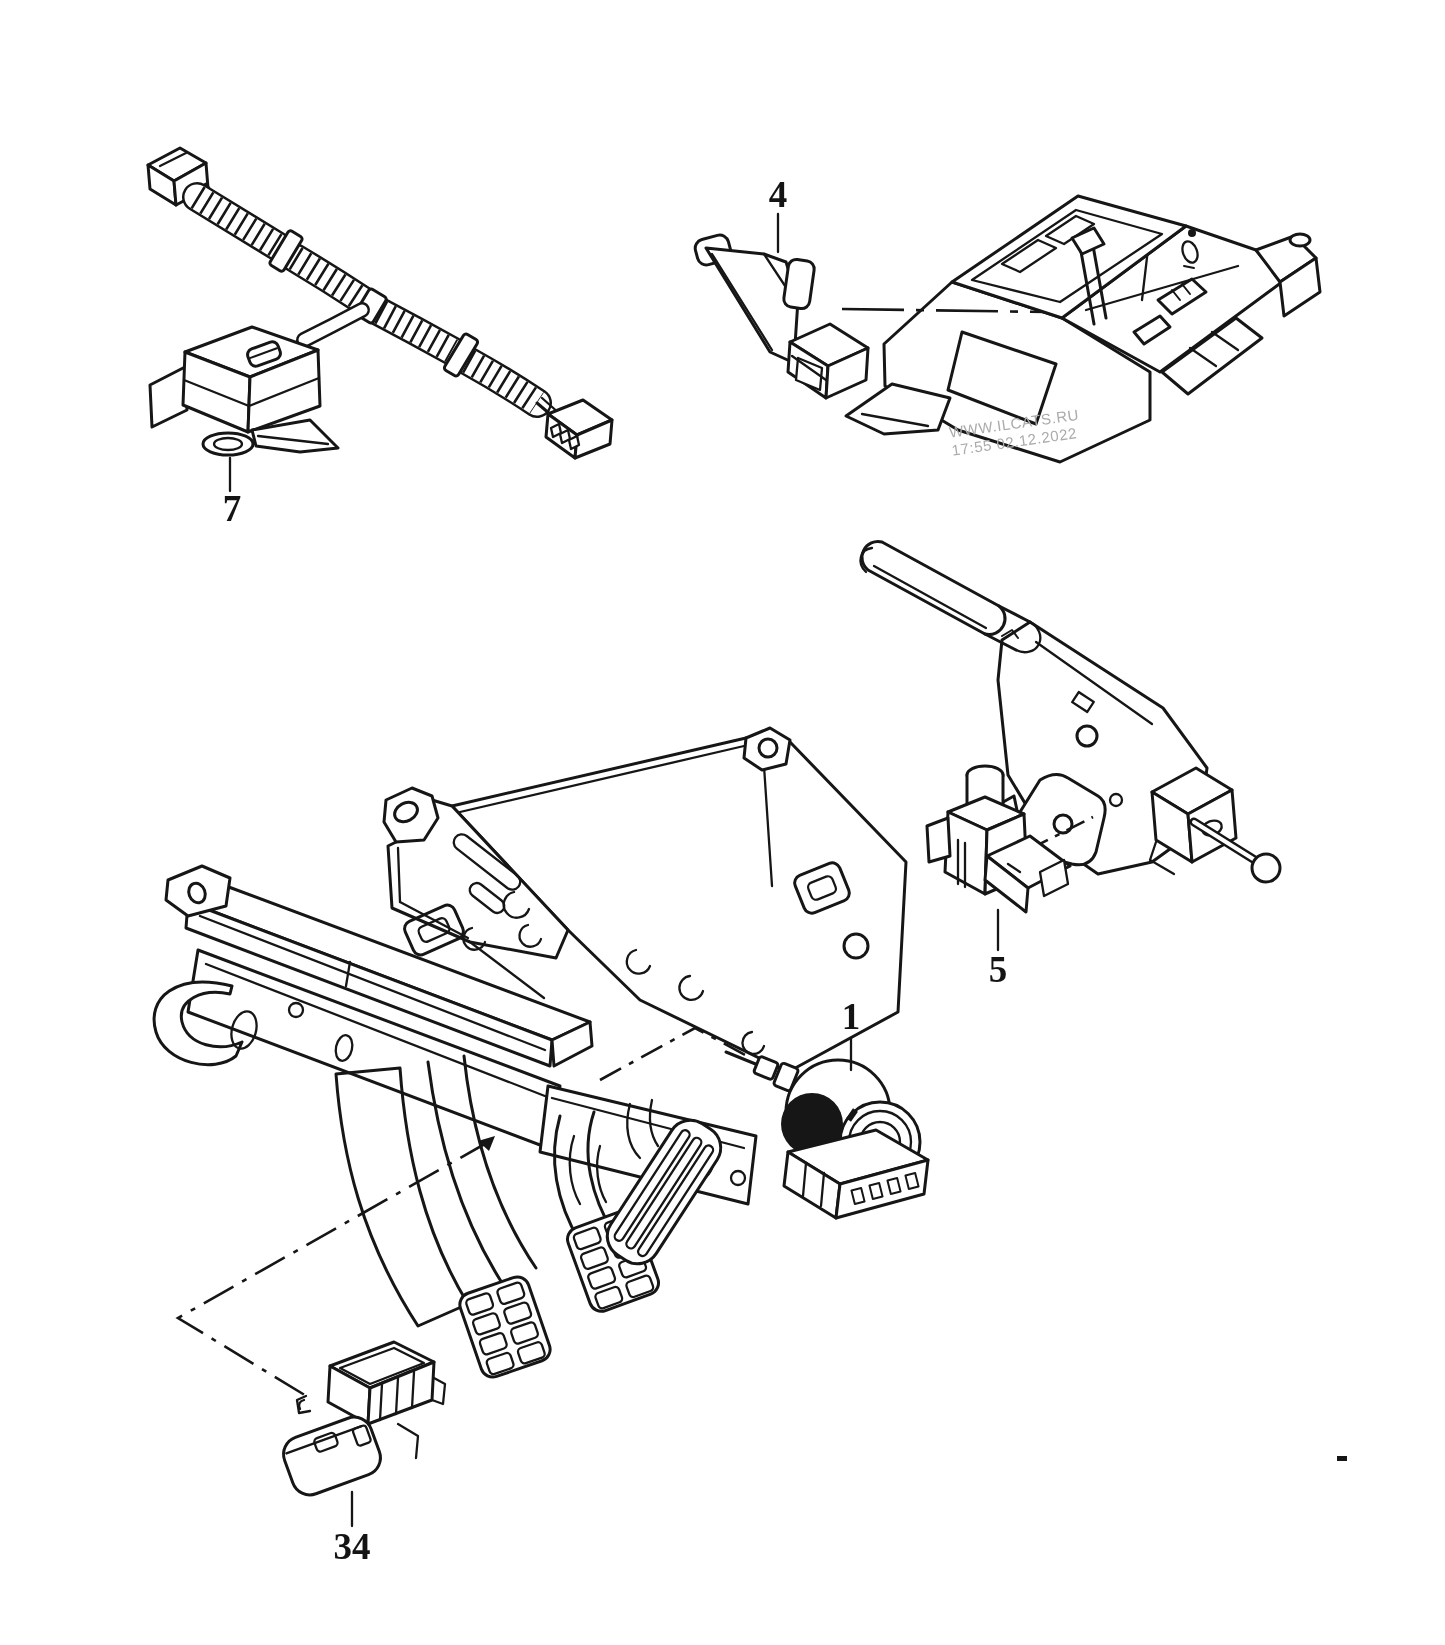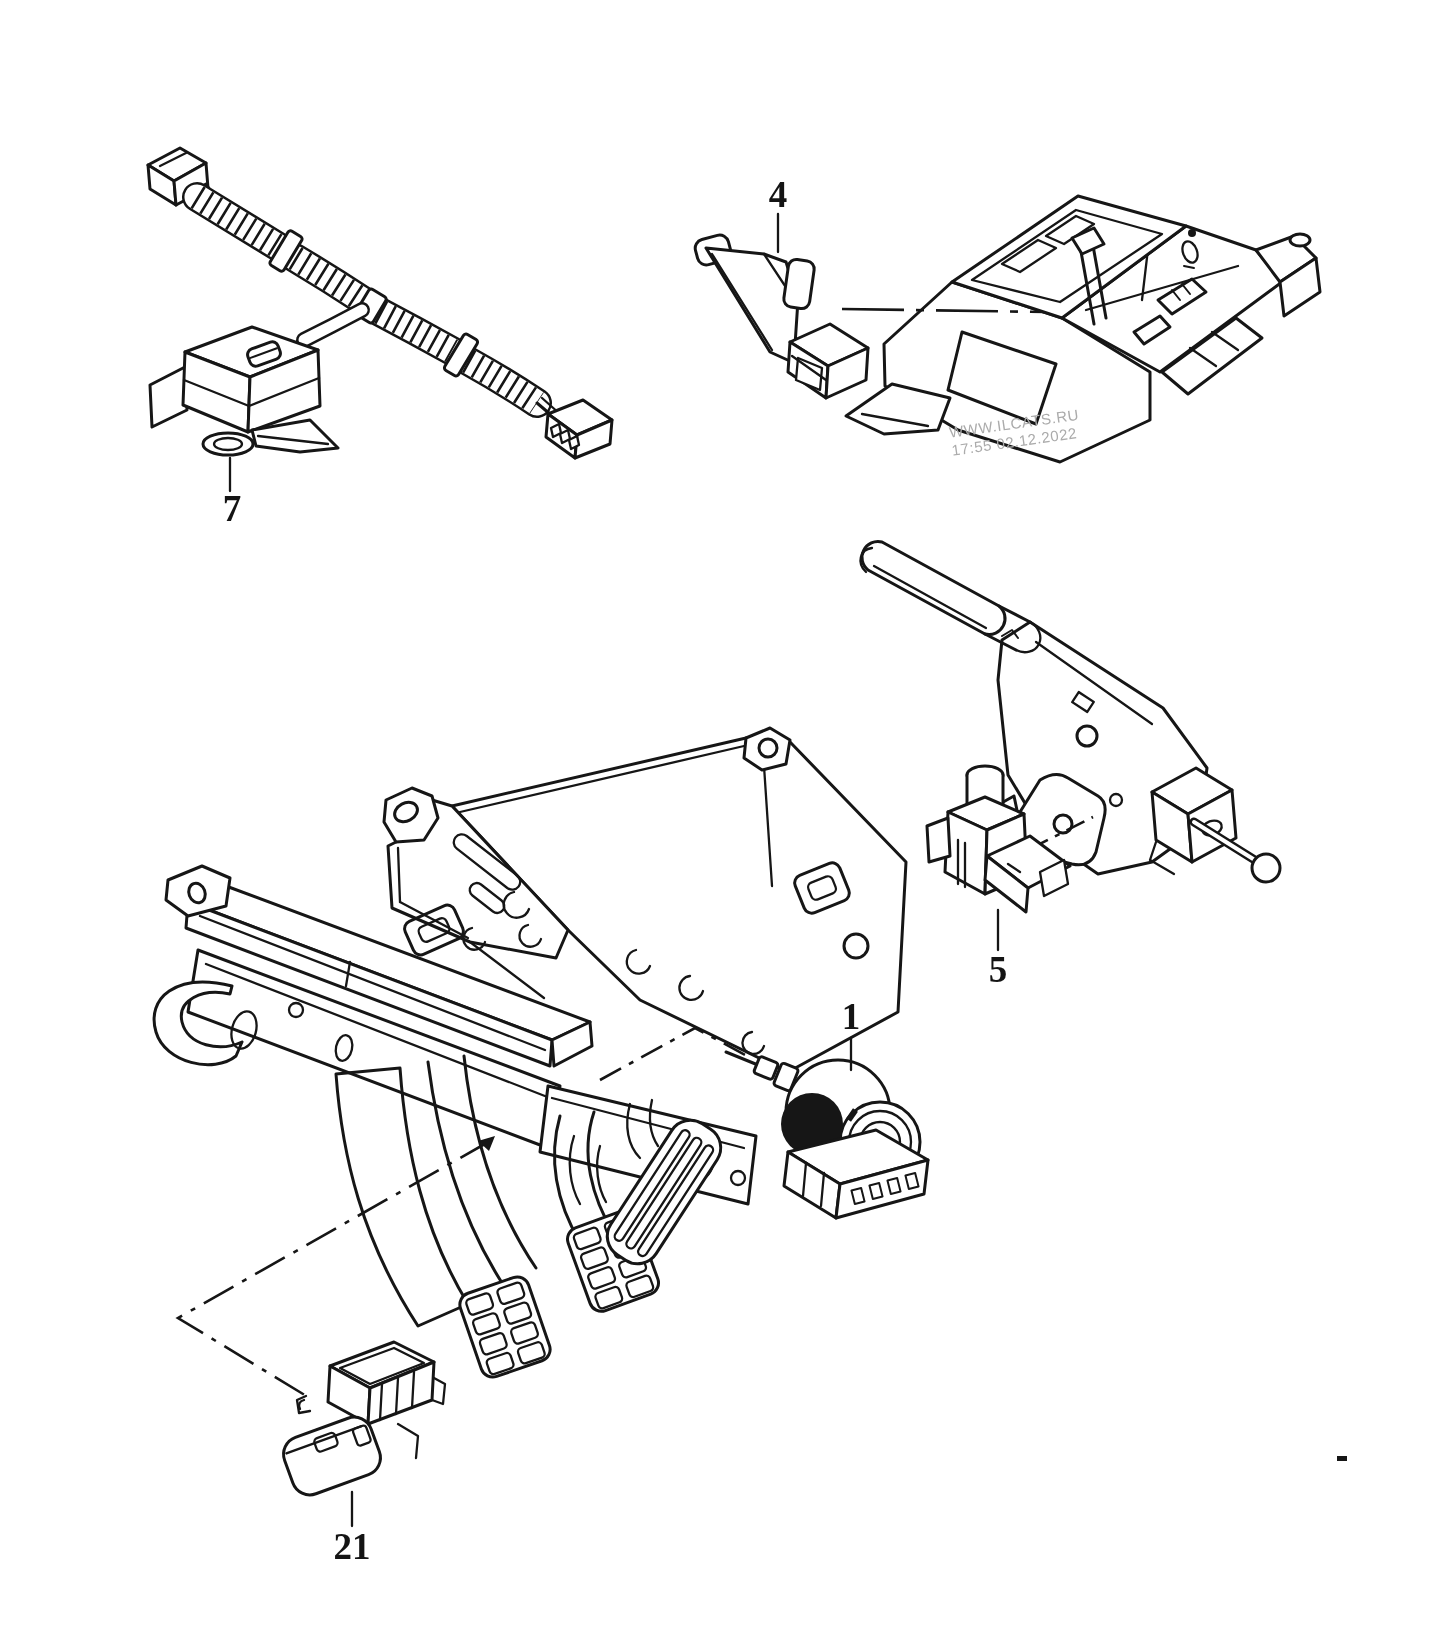--- a/index.html
+++ b/index.html
@@ -401,21 +401,21 @@
     </g>
     <path class="o t" d="M398,1424 l20,12 l-2,22" fill="none"></path>
     <line class="o t" x1="352" y1="1492" x2="352" y2="1526"></line>
   </g>
 </svg>
 
   <div class="callout" style="left:232px;top:490px;">7</div>
   <div class="callout" style="left:778px;top:176px;">4</div>
   <div class="callout" style="left:998px;top:951px;">5</div>
   <div class="callout" style="left:851px;top:998px;">1</div>
-  <div class="callout" style="left:352px;top:1528px;">21</div>
+  <div class="callout" style="left:352px;top:1528px;">34</div>
 
   <div class="watermark">
     <span>WWW.ILCATS.RU</span><br>
     <span>17:55 02.12.2022</span>
   </div>
 
   <div class="tickmark"></div>
 </div>
 
 </body></html>

